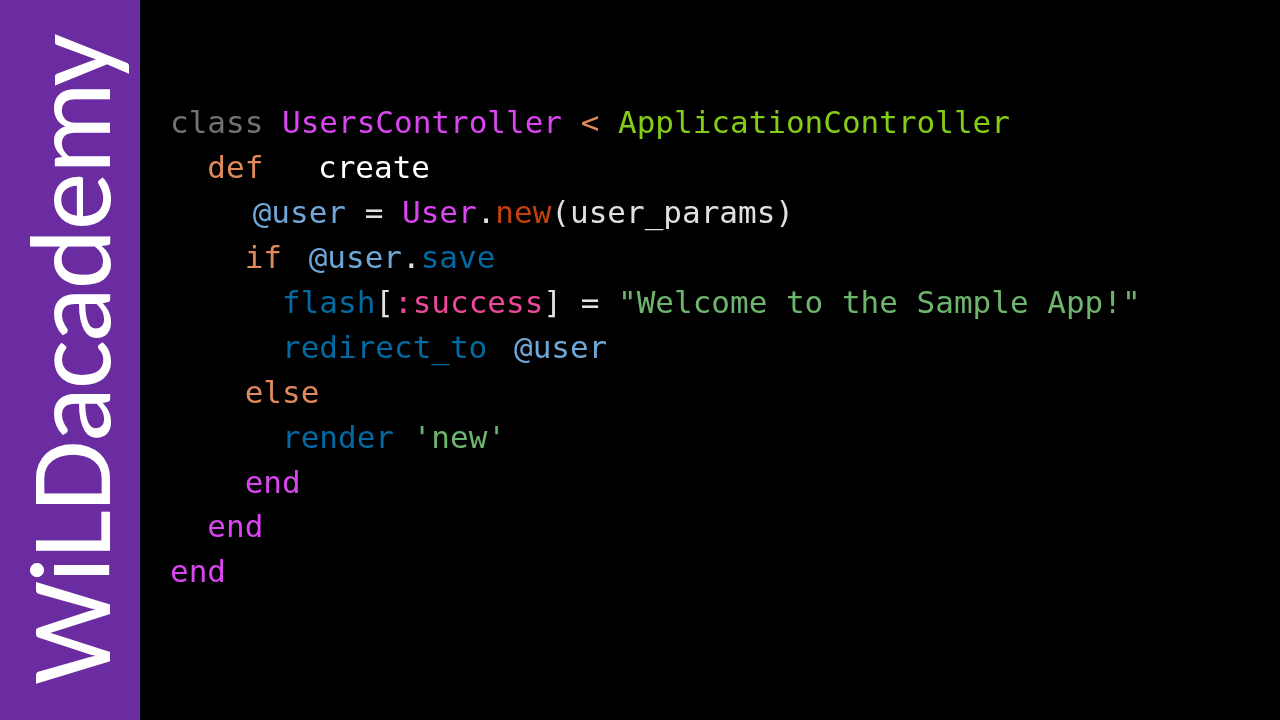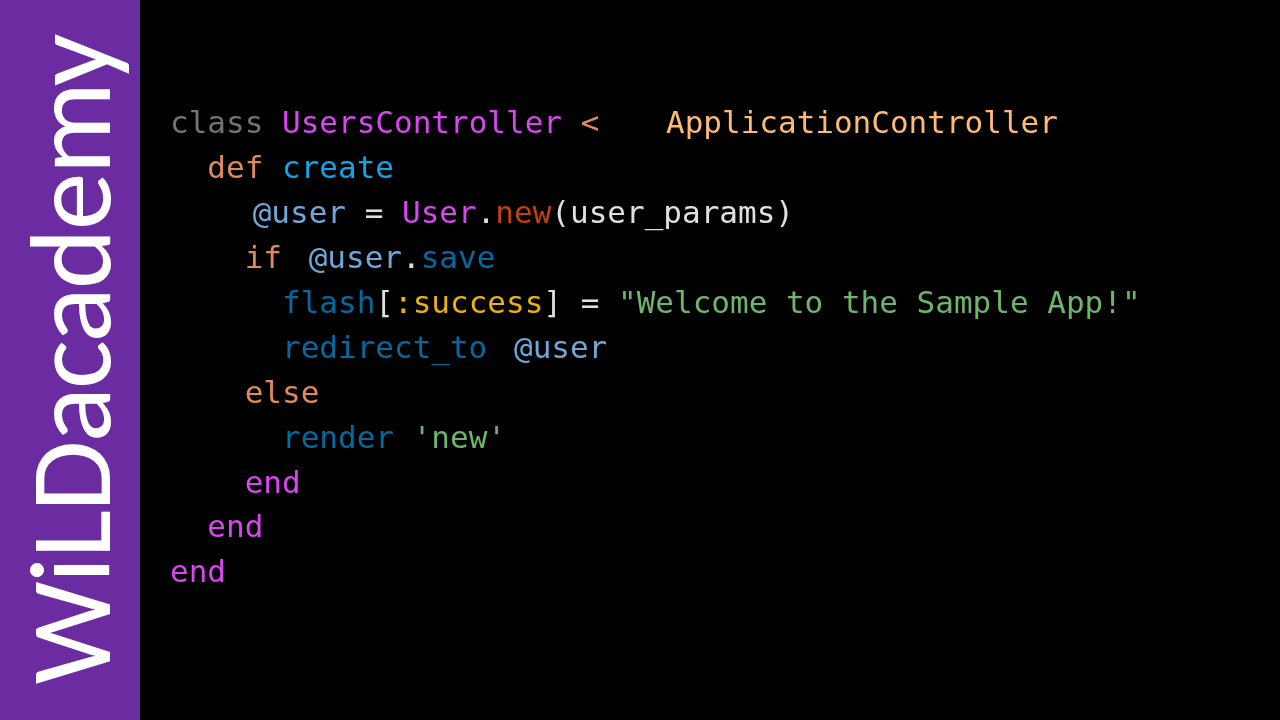--- a/index.html
+++ b/index.html
@@ -47,29 +47,29 @@
     white-space: pre;
   }
   
   .kw-class  { color: #737373; }
   .kw-def    { color: #e08a5b; }
   .kw-if     { color: #e08a5b; }
   .kw-else   { color: #e08a5b; }
   .kw-end    { color: #d946ef; }
   .kw-lt     { color: #e08a5b; }
   .cls1      { color: #d946ef; }
-  .cls2      { color: #fdba74; margin-left: 48px; }
-  .fname     { color: #0ea5e9; }
+  .cls2      { color: #84cc16; }
+  .fname     { color: #ffffff; margin-left: 36px; }
   .ivar      { color: #6fa8d8; margin-left: 8px; }
   .eq        { color: #e0e0e0; }
   .meth      { color: #0369a1; }
   .dot       { color: #e0e0e0; }
   .new       { color: #c2410c; }
   .paren     { color: #e0e0e0; }
-  .sym       { color: #eab308; }
+  .sym       { color: #ec4899; }
   .str       { color: #6db56d; }
   .plain     { color: #e0e0e0; }
 </style>
 </head>
 <body>
 
 <div class="page">
   <div class="sidebar">
     <div class="sidebar-text">WiLDacademy</div>
   </div>

